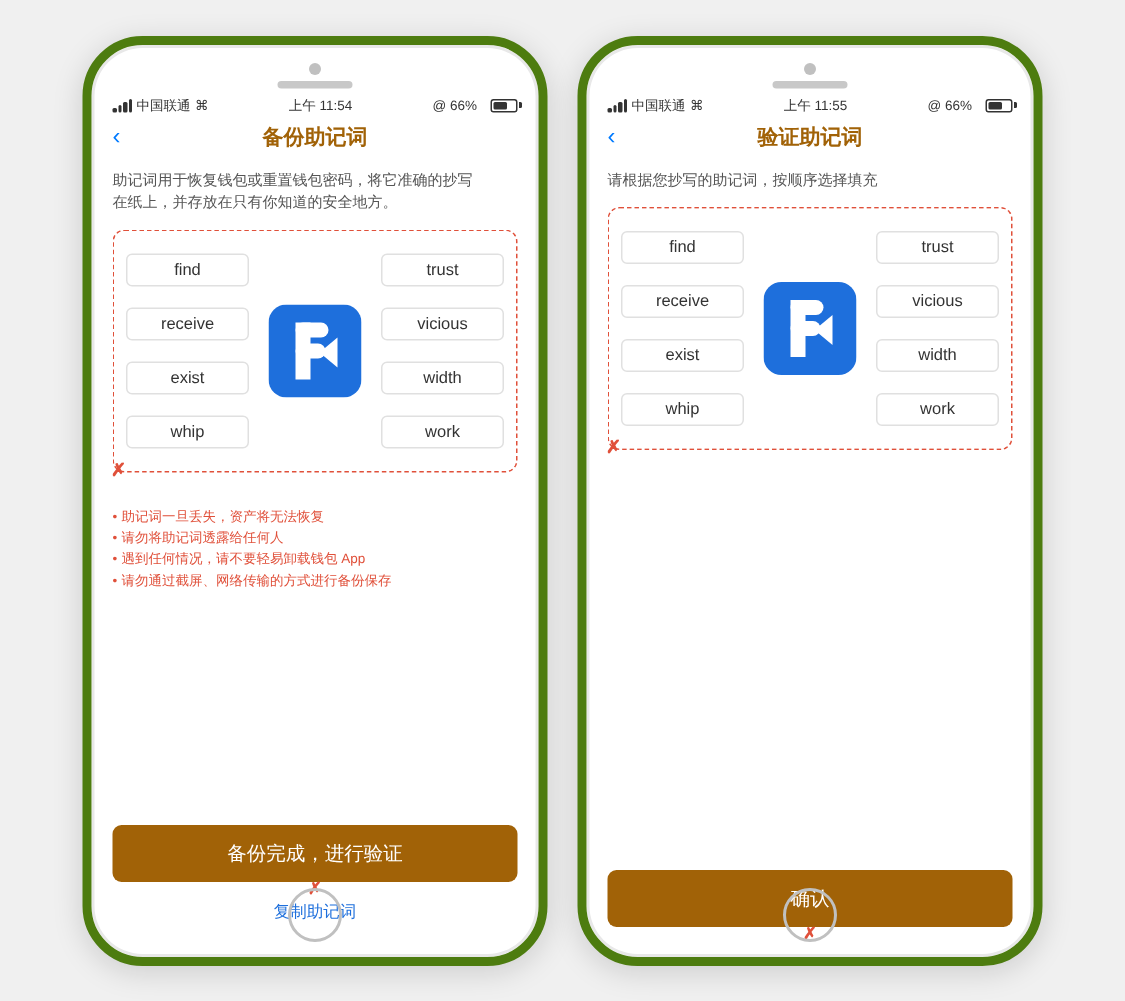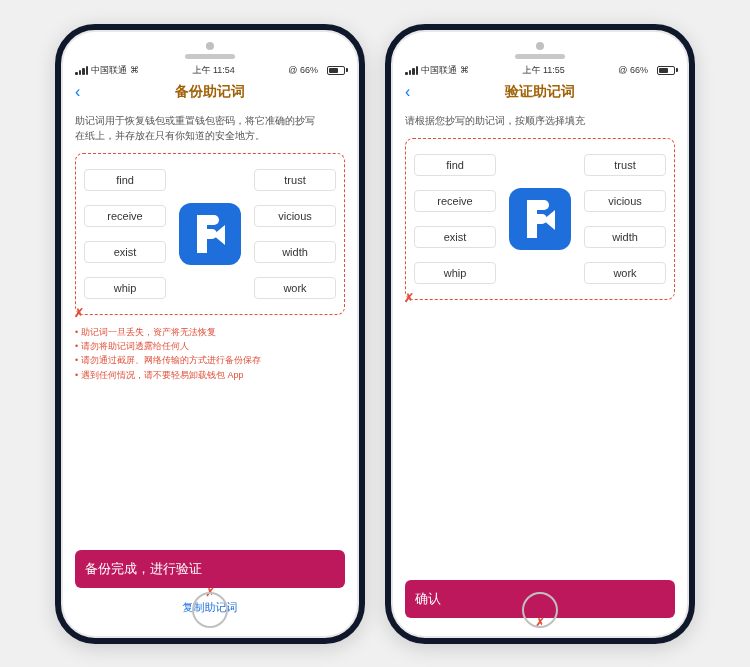--- a/index.html
+++ b/index.html
@@ -12,21 +12,21 @@
       justify-content: center;
       gap: 20px;
       font-family: -apple-system, 'PingFang SC', 'Helvetica Neue', sans-serif;
     }
 
     .phone {
       width: 310px;
       height: 620px;
       background: white;
       border-radius: 40px;
-      border: 6px solid #0f172a;
+      border: 6px solid #4d7c0f;
       box-shadow: 0 4px 20px rgba(0,0,0,0.15), inset 0 0 0 2px #e8e8e8;
       position: relative;
       overflow: hidden;
       display: flex;
       flex-direction: column;
     }
 
     
     .phone::before {
       content: '';
@@ -148,21 +148,21 @@
       line-height: 1.5;
       margin-bottom: 10px;
     }
 
     
     .mnemonic-box {
       border: 1.5px dashed #e0503a;
       border-radius: 8px;
       padding: 10px 8px;
       position: relative;
-      margin-bottom: 10px;
+      margin-bottom: 22px;
     }
 
     .mnemonic-grid {
       display: grid;
       grid-template-columns: 1fr 80px 1fr;
       grid-template-rows: repeat(4, 32px);
       gap: 4px;
       align-items: center;
     }
 
@@ -206,27 +206,27 @@
 
     .note-item::before {
       content: '•';
       position: absolute;
       left: 0;
     }
 
     .spacer { flex: 1; }
 
     .primary-btn {
-      background: #be185d;
+      background: #a16207;
       color: white;
       border: none;
       border-radius: 6px;
       padding: 10px;
       font-size: 13px;
-      text-align: left;
+      text-align: center;
       cursor: pointer;
       position: relative;
       margin-bottom: 6px;
     }
 
     .link-btn {
       text-align: center;
       font-size: 11px;
       color: #1e6fdc;
       cursor: pointer;
@@ -314,22 +314,22 @@
         <div class="word-cell">whip</div>
         <div class="word-cell">work</div>
       </div>
 
       <div style="position:absolute;bottom:-6px;left:-2px;color:#e0503a;font-size:12px;font-weight:bold;">✗</div>
     </div>
 
     <div class="notes-section">
       <div class="note-item">助记词一旦丢失，资产将无法恢复</div>
       <div class="note-item">请勿将助记词透露给任何人</div>
+      <div class="note-item">遇到任何情况，请不要轻易卸载钱包 App</div>
       <div class="note-item">请勿通过截屏、网络传输的方式进行备份保存</div>
-      <div class="note-item">遇到任何情况，请不要轻易卸载钱包 App</div>
     </div>
 
     <div class="spacer"></div>
 
     <div style="position:relative;margin-bottom:6px;">
       <div class="primary-btn">备份完成，进行验证</div>
       <div style="position:absolute;bottom:-5px;left:50%;transform:translateX(-50%);color:#e0503a;font-size:11px;font-weight:bold;">✗</div>
     </div>
 
     <div class="link-btn">复制助记词</div>

